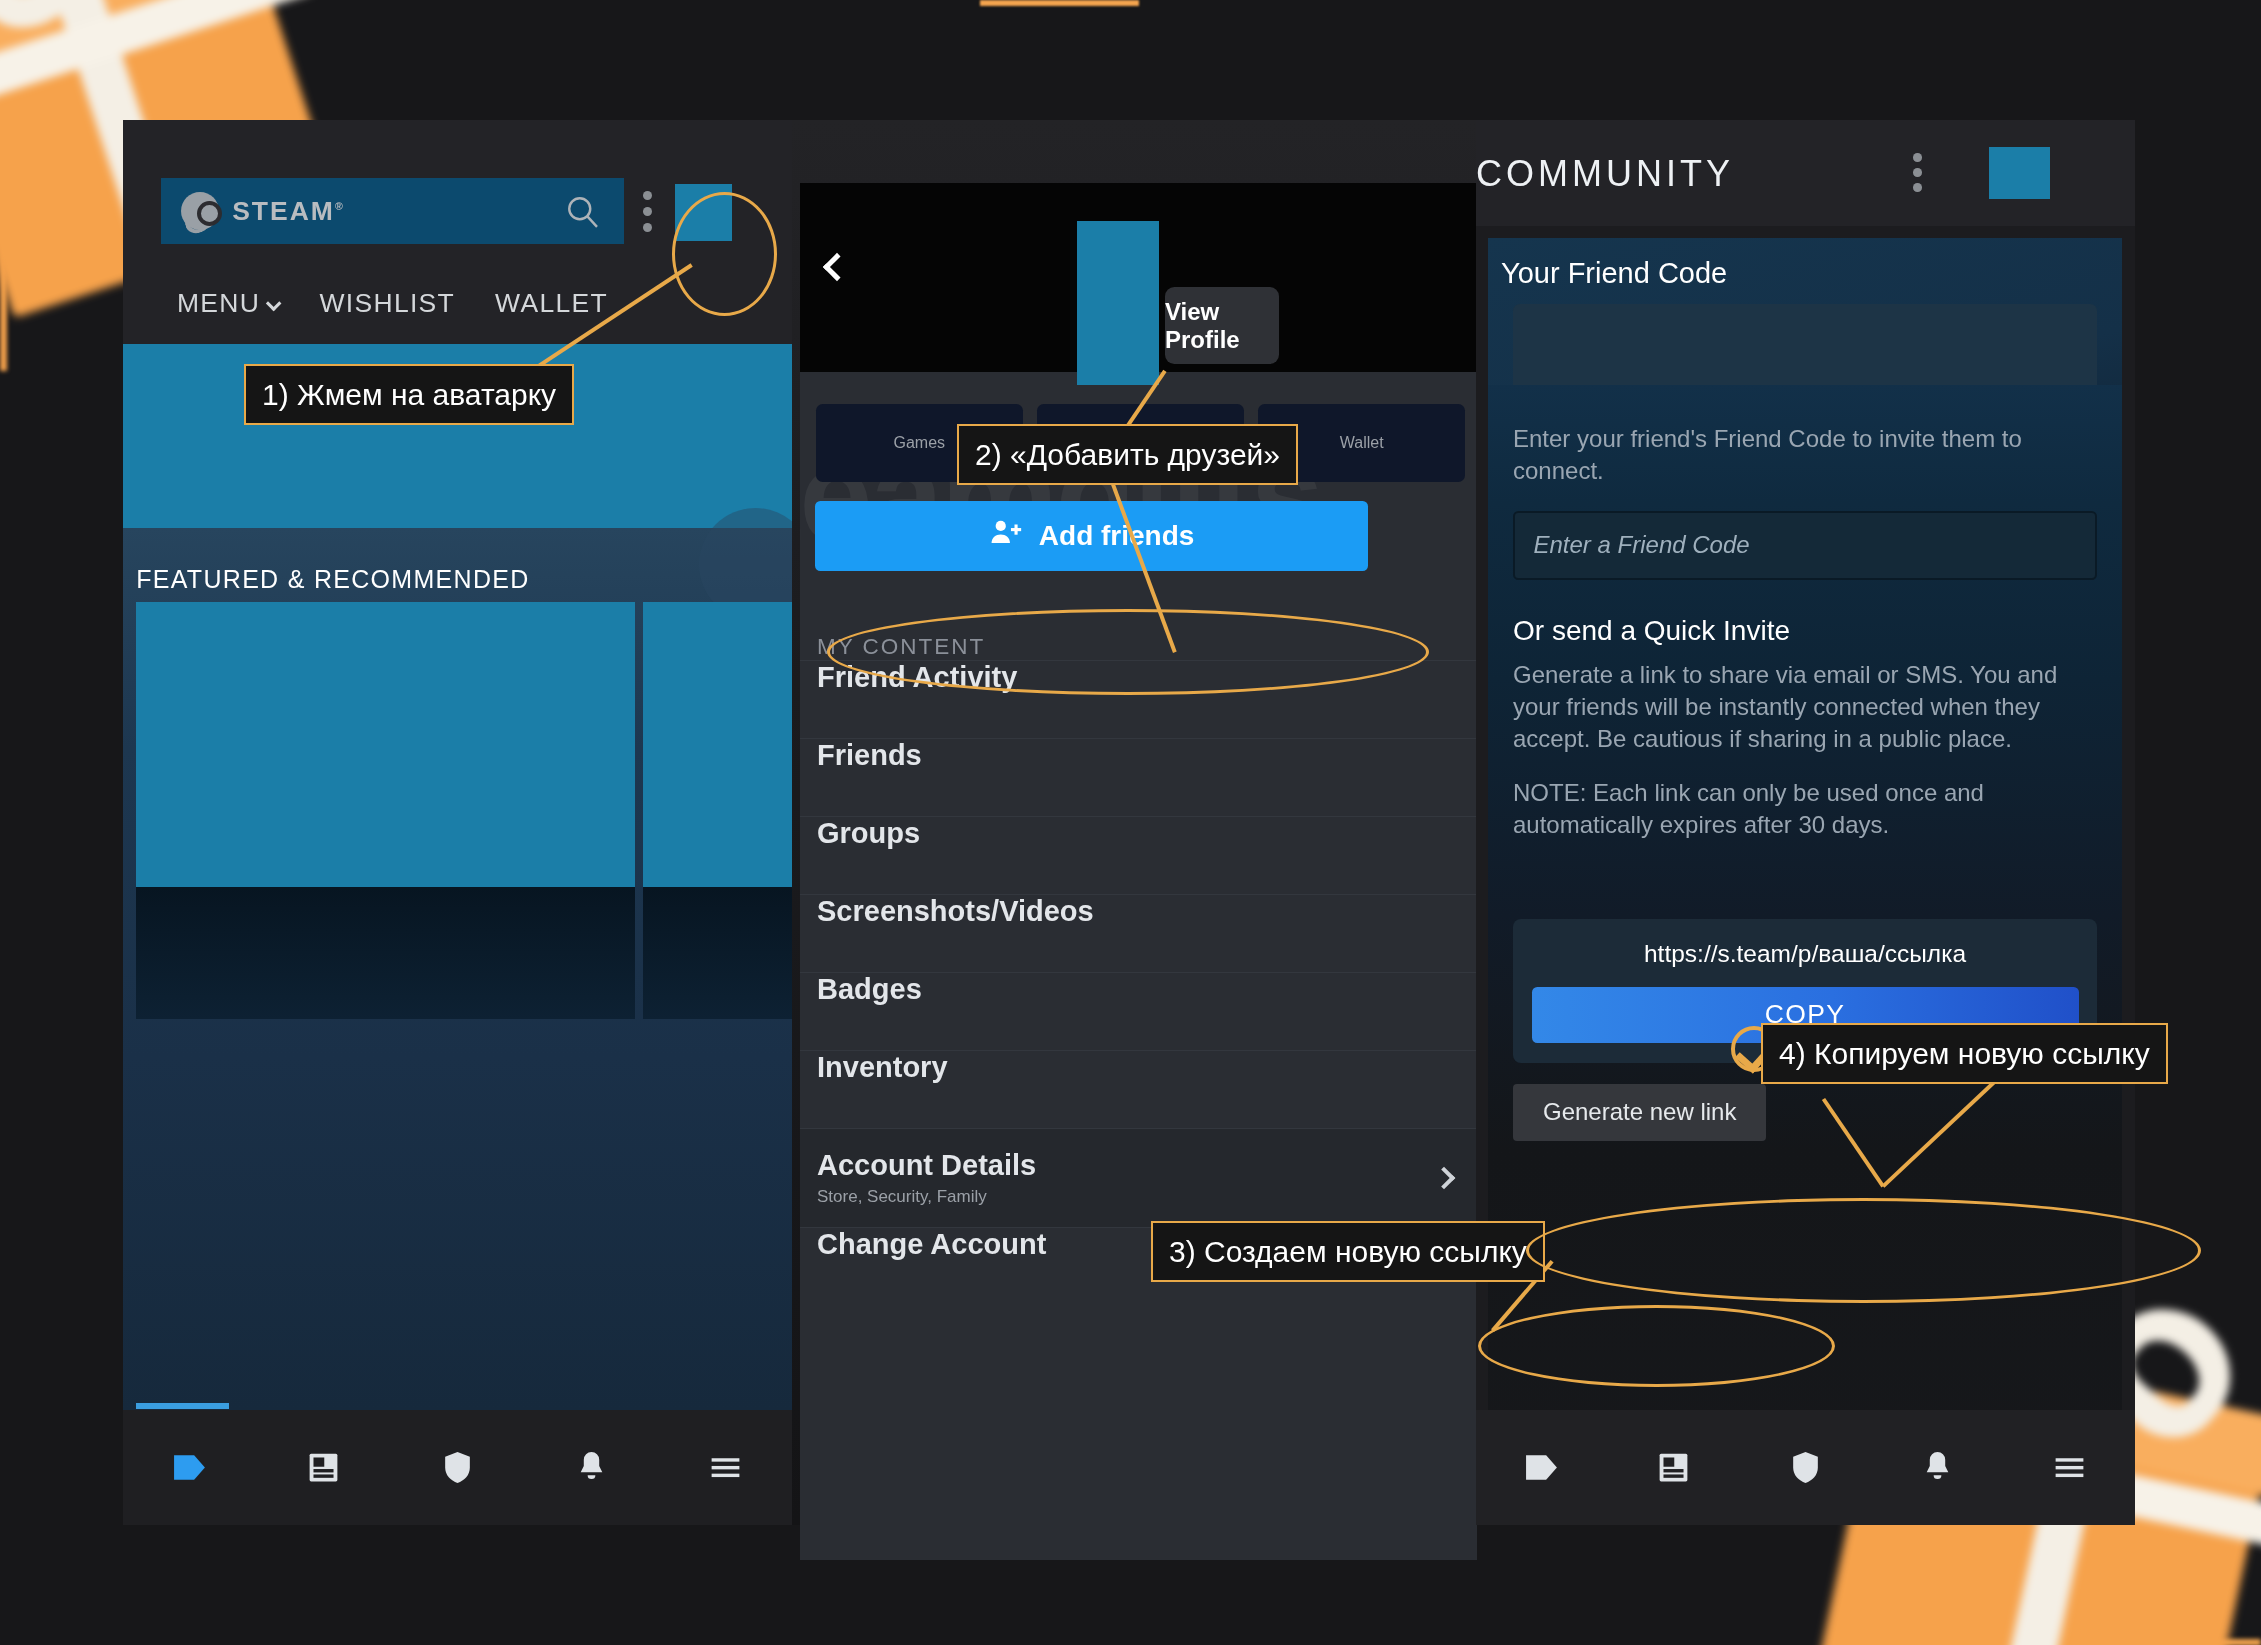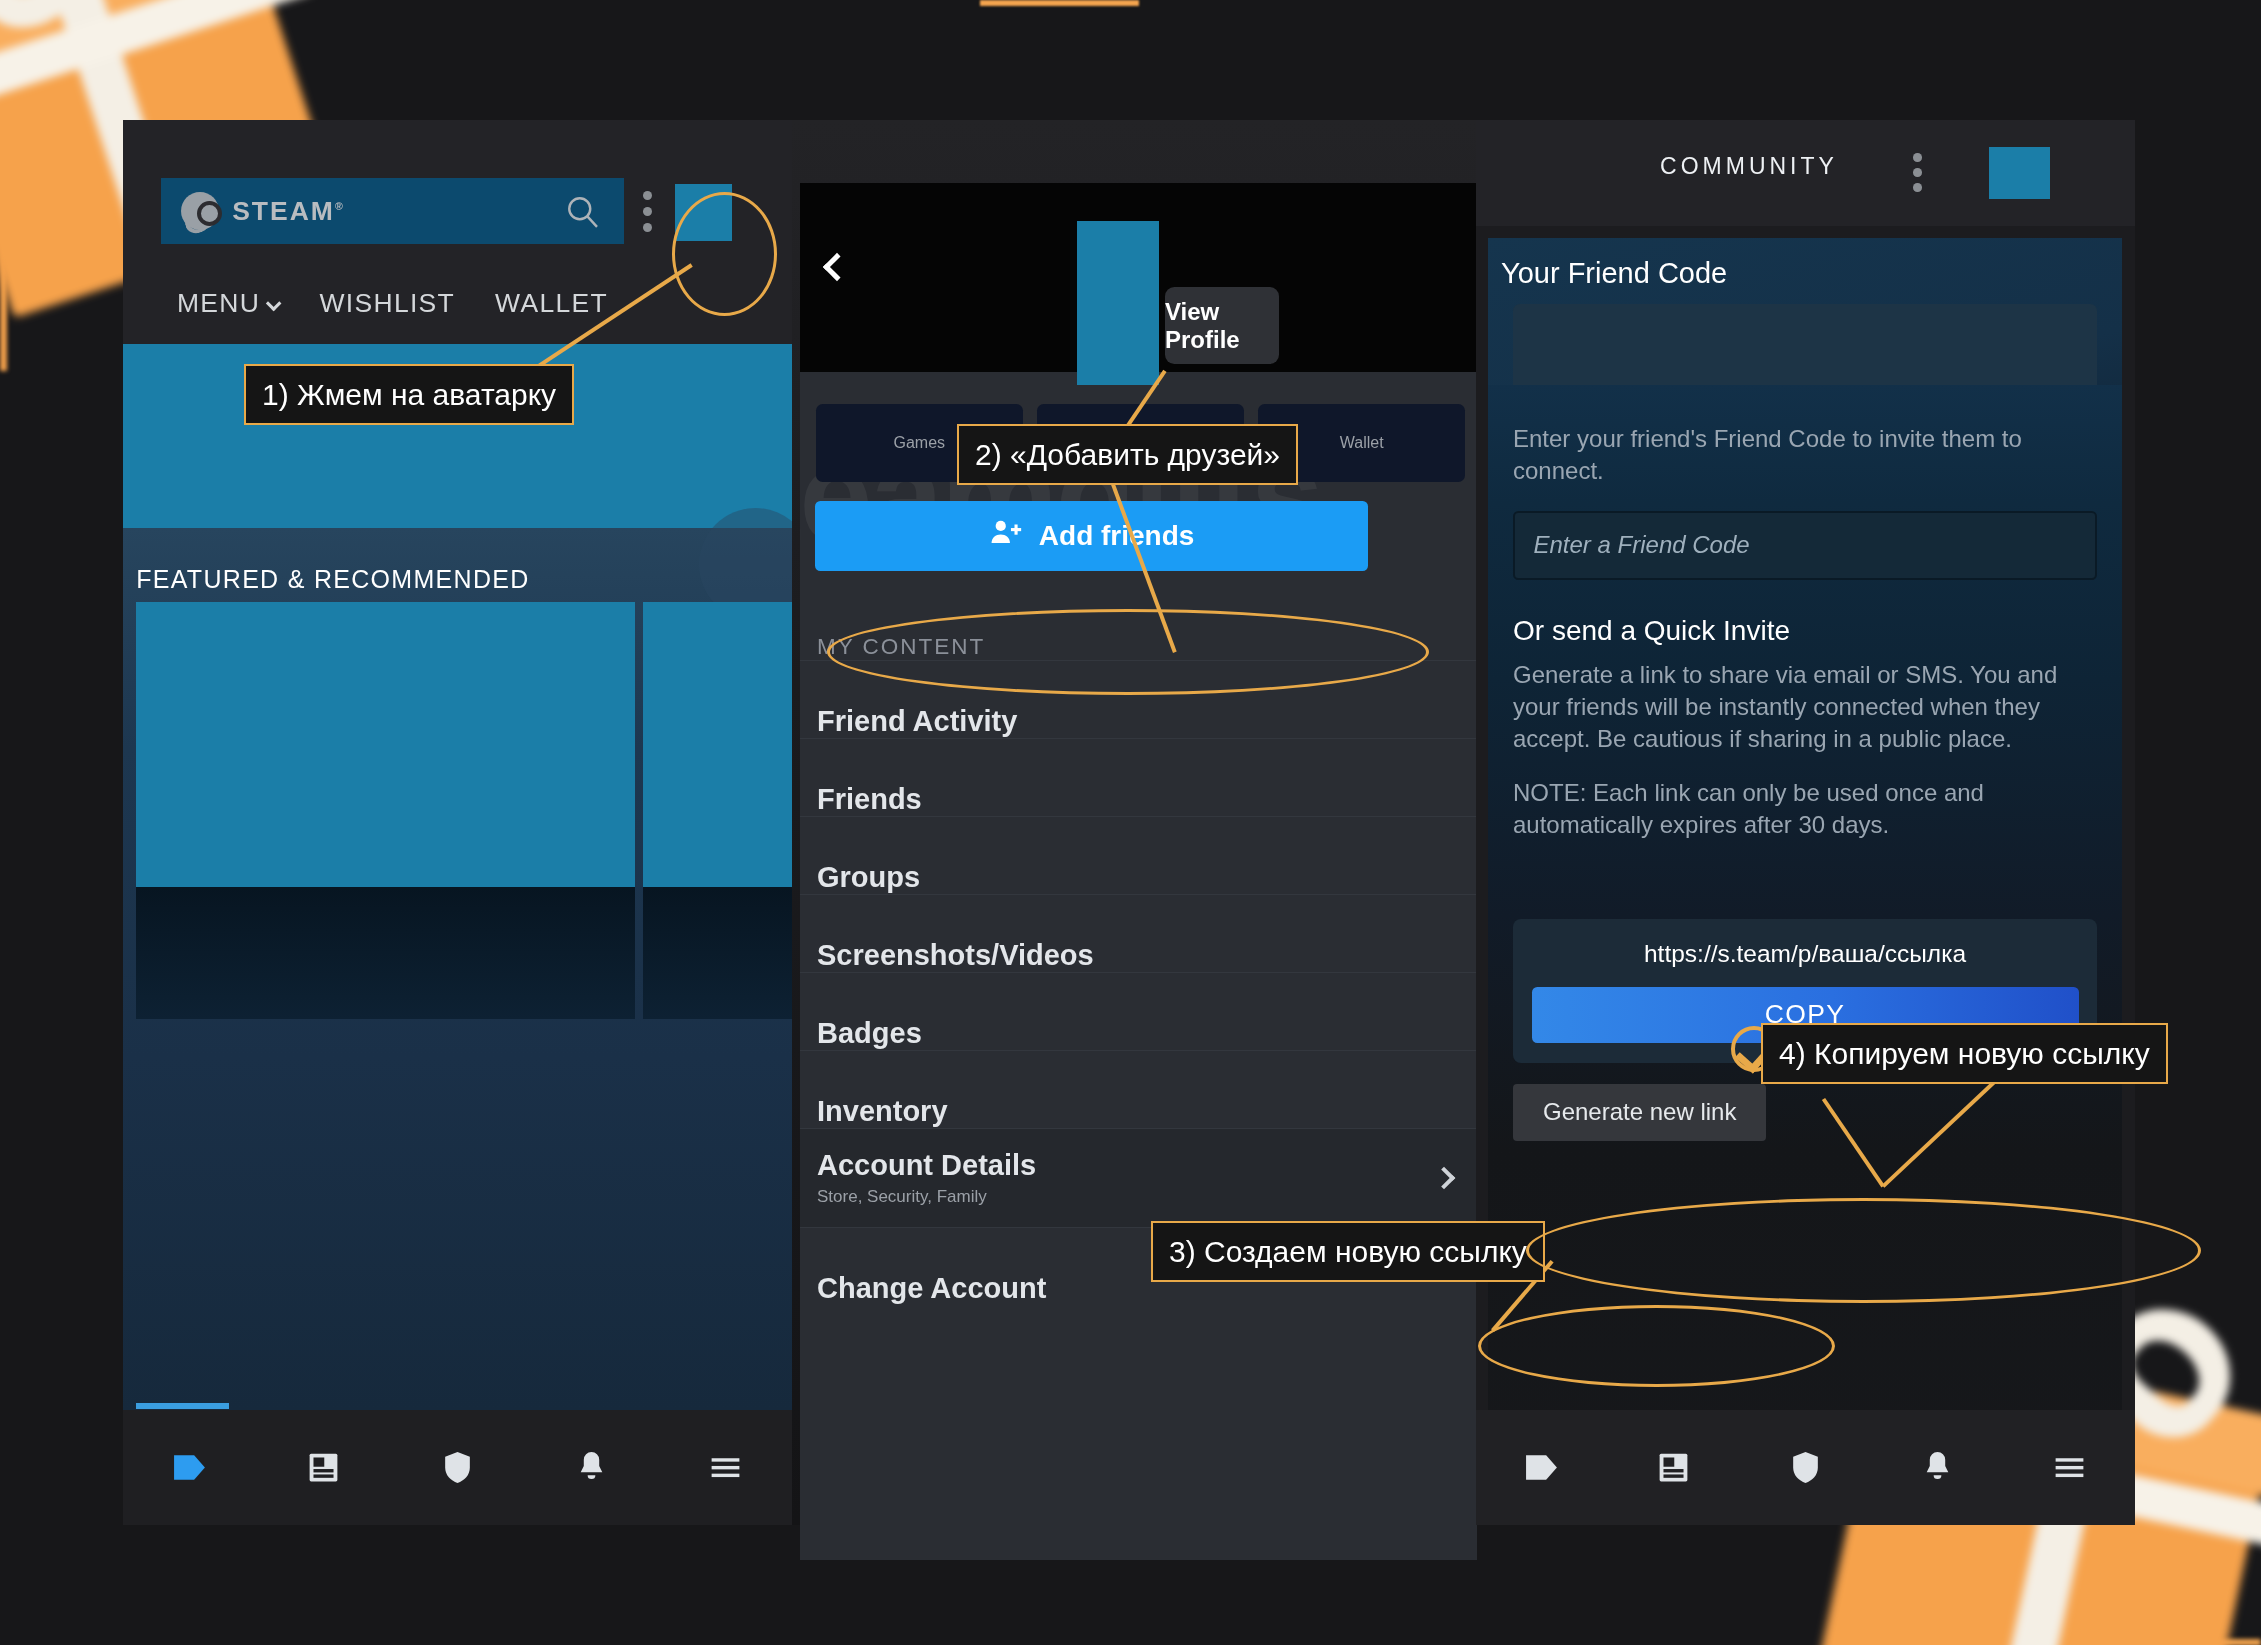--- a/index.html
+++ b/index.html
@@ -73,33 +73,33 @@
   .m-avatar { position:absolute; left:277px; top:38px; width:82px; height:164px; background:#1b7ea8; }
   .m-viewprofile { position:absolute; left:365px; top:104px; width:114px; height:77px; background:#2f3136; border-radius:9.3px;
                    display:flex; align-items:center; justify-content:center; color:#ffffff; font-size:24px; font-weight:bold; }
   .m-tabs { position:absolute; left:16px; top:221px; width:649px; height:78px; display:flex; gap:14.6px; }
   .m-tab { flex:1; background:#0f172a; border-radius:6.6px; display:flex; align-items:center; justify-content:center;
            color:#9ba0a7; font-size:16px; }
   .m-addbtn { position:absolute; left:14.6px; top:318px; width:553px; height:70px; background:#1b9cf5; border-radius:5.3px;
               display:flex; align-items:center; justify-content:center; gap:17px; color:#ffffff; font-size:28px; font-weight:bold; }
   .m-sectiontitle { position:absolute; left:17px; top:451px; color:#8b9099; font-size:22.5px; letter-spacing:2px; }
   .m-list { position:absolute; left:0; top:477px; width:677px; }
-  .m-row { height:78px; display:flex; align-items:flex-end; padding-left:17px; border-top:1.3px solid #33373e; color:#e3e6ea;
+  .m-row { height:78px; display:flex; align-items:flex-start; padding-left:17px; border-top:1.3px solid #33373e; color:#e3e6ea;
            font-size:29px; font-weight:bold; position:relative; }
   .m-row.sub { height:99px; background:#25282d; flex-direction:column; align-items:flex-start; justify-content:center; }
   .m-row .subtitle { font-size:17px; font-weight:normal; color:#9ba0a7; margin-top:5.3px; }
   .m-chev { position:absolute; right:25px; top:50%; width:16px; height:16px; border-right:4.6px solid #cfd3d8; border-top:4.6px solid #cfd3d8;
             transform: translateY(-50%) rotate(45deg); }
   .m-watermark { position:absolute; left:-113px; top:237px; font-size:132px; font-weight:bold; color:#ffffff; opacity:.055;
                  letter-spacing:-2.6px; pointer-events:none; }
 
   
   .panel-right { position:absolute; left:1476px; top:120px; width:659px; height:1405px; background:#1c1c1f; overflow:hidden; }
   .r-topbar { position:absolute; left:0; top:0; width:659px; height:106px; background:#232327; }
-  .r-title { position:absolute; left:0; top:33px; width:659px; text-align:center; color:#eef1f4; font-size:23px; letter-spacing:4px; padding-right:113px;}
+  .r-title { position:absolute; left:0; top:33px; width:659px; color:#eef1f4; font-size:36px; letter-spacing:4px; padding-right:113px;}
   .r-kebab { position:absolute; left:437px; top:33px; width:9.3px; height:41px; }
   .r-kebab i { display:block; width:8.6px; height:8.6px; border-radius:50%; background:#8b8f94; margin-bottom:6.6px;}
   .r-avatar { position:absolute; left:513px; top:26.5px; width:61px; height:52px; background:#1b7ea8; }
   .r-card-a { position:absolute; left:12px; top:118px; width:634px; height:265px;
               background: linear-gradient(165deg,#15354e 0%,#143048 60%,#102233 100%); }
   .r-h1 { position:absolute; left:13px; top:18.5px; color:#ffffff; font-size:29px; }
   .r-codebox { position:absolute; left:0; top:66px; width:100%; height:159px; }
   .r-codeinner { position:absolute; left:0; top:0; width:100%; height:113px; background:#1d3446; border-radius:6.6px 6.6px 0 0; }
   .r-copy { position:absolute; left:0; top:106px; width:100%; height:52px; border-radius:5.3px;
             background: linear-gradient(90deg,#3388e8 0%,#2a6fe0 55%,#2050c9 100%);

